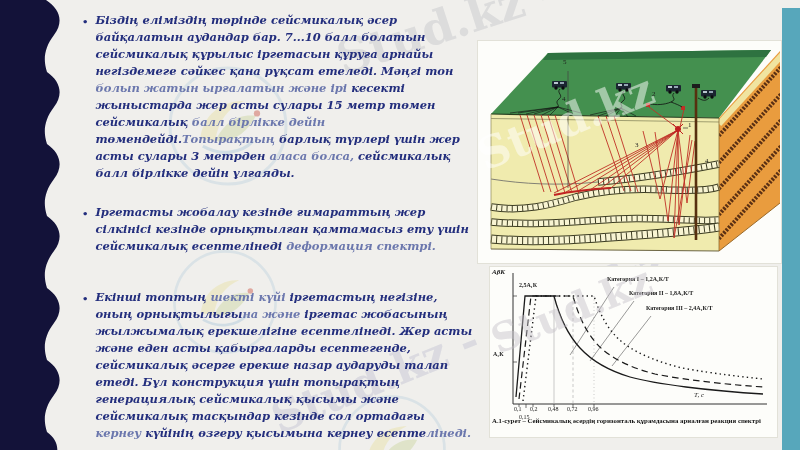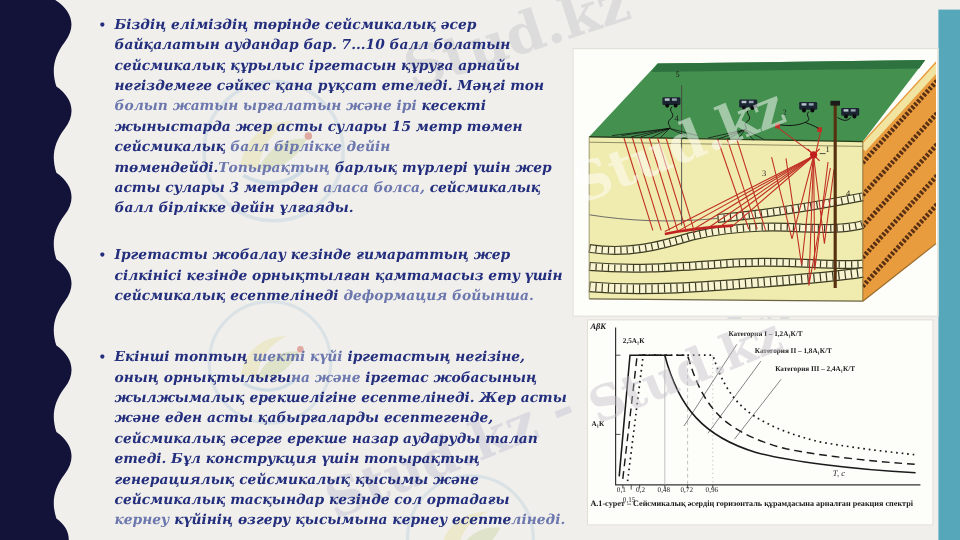--- a/index.html
+++ b/index.html
@@ -66,21 +66,21 @@
   </svg>
 
   <div class="stripe"></div>
 
   <div class="bullet" id="bullet1">
     <span class="marker">•</span>
     <div class="btext"><span>Біздің еліміздің төрінде сейсмикалық әсер байқалатын аудандар бар. 7...10 балл болатын сейсмикалық құрылыс іргетасын құруға арнайы негіздемеге сәйкес қана рұқсат етеледі. Мәңгі тон </span><span class="muted">болып жатын ырғалатын және ірі </span><span>кесекті жыныстарда жер асты сулары 15 метр төмен сейсмикалық </span><span class="muted">балл бірлікке дейін </span><span>төмендейді.</span><span class="muted">Топырақтың </span><span>барлық түрлері үшін жер асты сулары 3 метрден </span><span class="muted">аласа болса, </span><span>сейсмикалық балл бірлікке дейін ұлғаяды.</span></div>
   </div>
   <div class="bullet" id="bullet2">
     <span class="marker">•</span>
-    <div class="btext"><span>Іргетасты жобалау кезінде ғимараттың жер сілкінісі кезінде орнықтылған қамтамасыз ету үшін сейсмикалық есептелінеді </span><span class="muted">деформация бойынша.</span></div>
+    <div class="btext"><span>Іргетасты жобалау кезінде ғимараттың жер сілкінісі кезінде орнықтылған қамтамасыз ету үшін сейсмикалық есептелінеді </span><span class="muted">деформация спектрі.</span></div>
   </div>
   <div class="bullet" id="bullet3">
     <span class="marker">•</span>
     <div class="btext"><span>Екінші топтың </span><span class="muted">шекті күйі </span><span>іргетастың негізіне, оның орнықтылығы</span><span class="muted">на және </span><span>іргетас жобасының жылжымалық ерекшелігіне есептелінеді. Жер асты және еден асты қабырғаларды есептегенде, сейсмикалық әсерге ерекше назар аударуды талап етеді. Бұл конструкция үшін топырақтың генерациялық сейсмикалық қысымы және сейсмикалық тасқындар кезінде сол ортадағы </span><span class="muted">кернеу </span><span>күйінің өзгеру қысымына кернеу есепте</span><span class="muted">лінеді.</span></div>
   </div>
 
   <div class="panel" id="panel1">
     <svg width="303" height="222" viewBox="0 0 303 222">
       <defs>
           <clipPath id="oclip">

